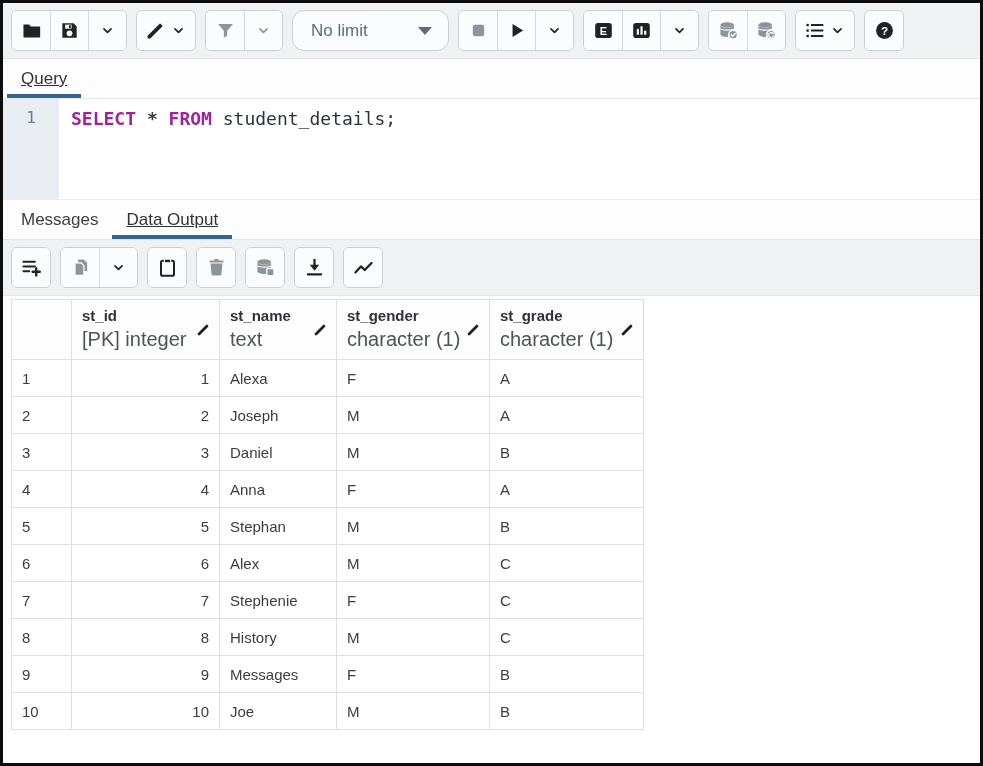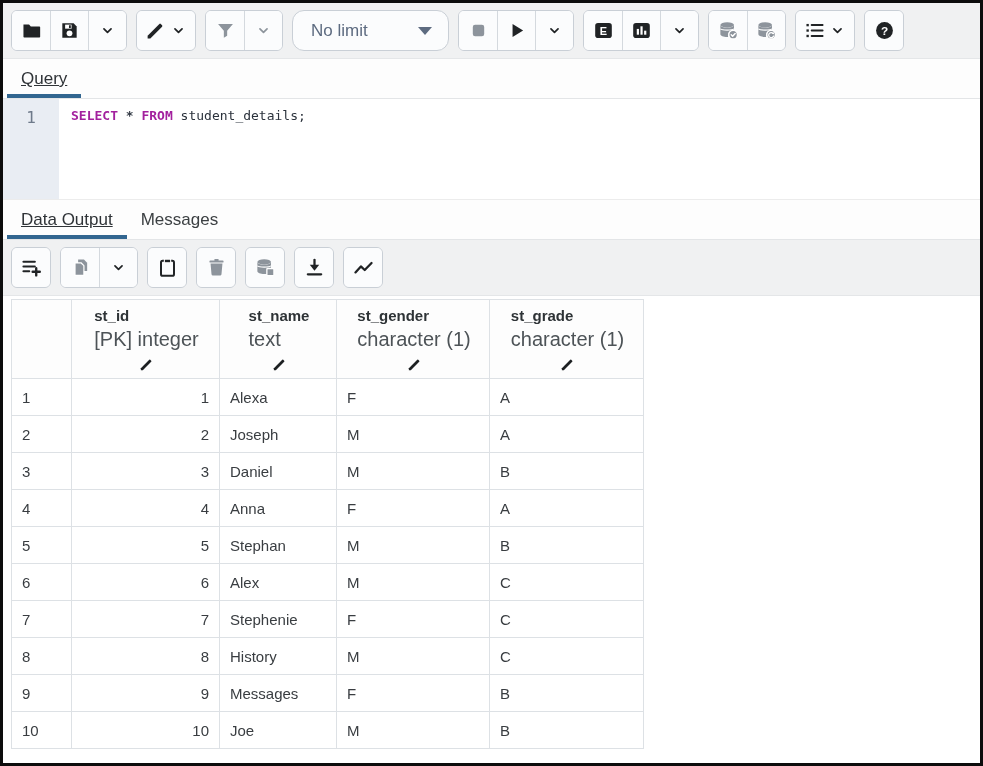--- a/index.html
+++ b/index.html
@@ -97,21 +97,21 @@
     text-align:center;
     padding-top:9px;
     font-family:"DejaVu Sans Mono", monospace;
     font-size:16px; color:#6e7a8a;
     flex:0 0 auto;
   }
   .code {
     flex:1;
     padding:9px 0 0 12px;
     font-family:"DejaVu Sans Mono", monospace;
-    font-size:13px;
+    font-size:18px;
     white-space:pre;
     color:#273240;
   }
   .tok-keyword { color:#a3219e; font-weight:bold; }
   .tok-operator { color:#333a45; font-weight:bold; }
   .tok-plain { color:#2b323c; }
 
   
   .toolbar.results { border-top:none; }
 
@@ -123,21 +123,21 @@
     font-weight:normal;
     overflow:hidden;
   }
   table.grid th {
     background:#fdfdfd;
     height:58px;
     padding:6px 8px 6px 10px;
     vertical-align:middle;
     text-align:left;
   }
-  .hdr-flex { display:flex; align-items:center; justify-content:space-between; gap:4px;flex-direction:column; }
+  .hdr-flex { display:flex; align-items:center; justify-content:space-between; gap:4px; }
   .hdr-texts { display:flex; flex-direction:column; line-height:1.35; }
   .hdr-name { font-size:15px; font-weight:bold; color:#2e3336; }
   .hdr-type { font-size:20px; color:#4d5357; }
   .hdr-pencil svg { width:15px; height:15px; color:#1d2022; display:block; }
   th.corner { background:#fdfdfd; }
   table.grid td {
     height:37px;
     font-size:15px; color:#393d41;
     padding:0 10px;
     background:#ffffff;
@@ -324,22 +324,22 @@
     </div>
 
   <div class="editor">
     <div class="gutter">
       <span>1</span>
     </div>
     <div class="code" id="sql-code"><span class="tok-keyword">SELECT</span><span class="tok-plain"> </span><span class="tok-operator">*</span><span class="tok-plain"> </span><span class="tok-keyword">FROM</span><span class="tok-plain"> student_details;</span></div>
   </div>
 
   <div class="tabbar" id="result-tabbar">
+      <div class="tab">Messages</div>
       <div class="tab active">Data Output</div>
-      <div class="tab">Messages</div>
     </div>
 
   <div class="toolbar results" id="toolbar-results">
       <div class="btn-group">
         <button class="tb-btn enabled">
           <span>
             <svg viewBox="0 0 24 24">
               <g stroke="currentColor" stroke-width="2.4" stroke-linecap="round">
                 <path d="M2.8 5.4h13M2.8 10.8h13M2.8 16.2h6.6"></path>
               </g>

